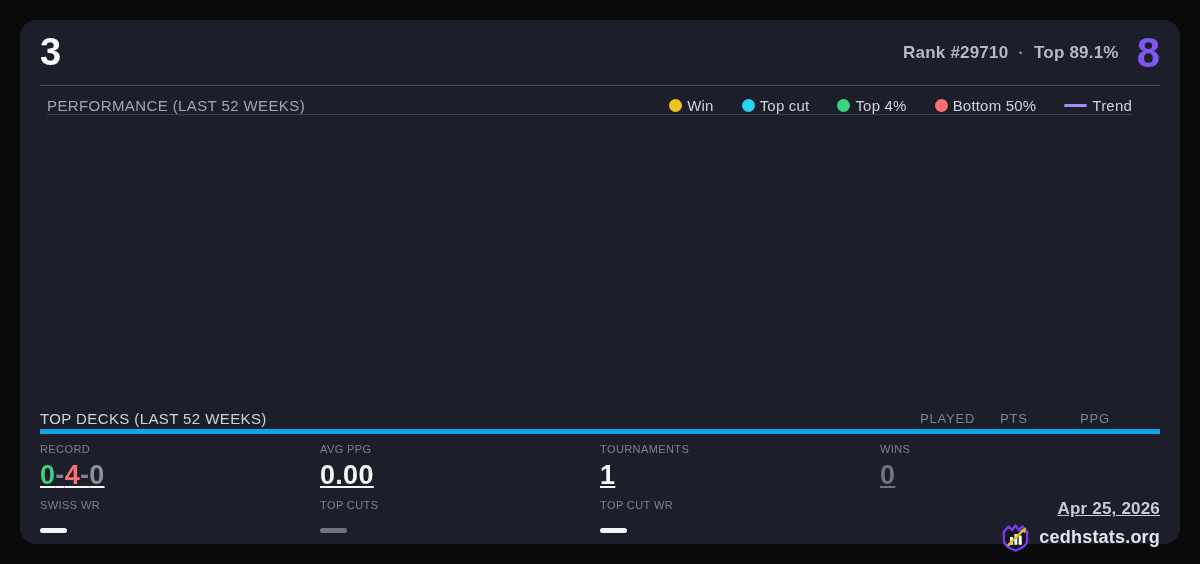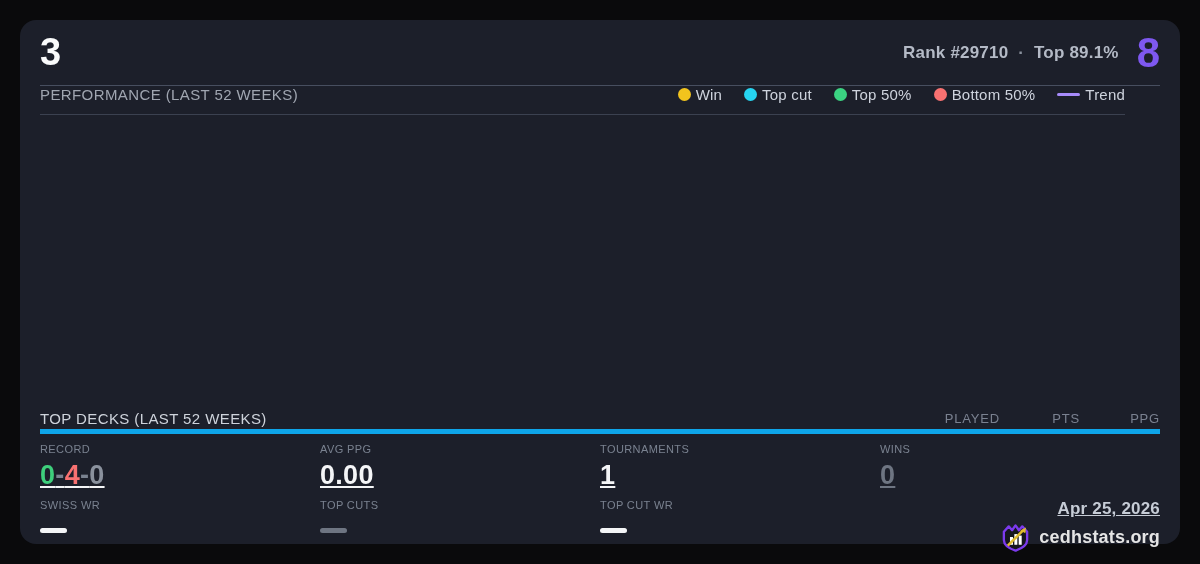--- a/index.html
+++ b/index.html
@@ -50,30 +50,31 @@
     font-weight: 700;
     margin-left: 18px;
     line-height: 1;
   }
 
   
   .perf-row {
     width: 1085px;
     height: 29px;
     display: flex;
-    align-items: flex-start;
+    align-items: flex-end;
     justify-content: space-between;
     border-bottom: 1px solid #3b4150;
+    margin-left: 7px;
   }
   .perf-title {
     font-size: 15px;
     color: #a0a6b1;
     letter-spacing: 0.4px;
   }
-  .legend { display: flex; align-items: center; gap: 22px; }
+  .legend { display: flex; align-items: center; gap: 28px; }
   .li { display: flex; align-items: center; gap: 5px; }
   .dot {
     width: 13px; height: 13px;
     border-radius: 50%;
     display: inline-block;
   }
   .tline {
     width: 23px; height: 3px;
     border-radius: 2px;
     display: inline-block;
@@ -96,21 +97,20 @@
     border-bottom: 5px solid #0ea5e9;
   }
   .decks-title {
     font-size: 15px;
     color: #ced3db;
     letter-spacing: 0.4px;
   }
   .deck-cols { display: flex; }
   .dcol {
     width: 80px;
-    text-align: right;
     font-size: 13px;
     color: #7a8190;
     letter-spacing: 0.8px;
   }
 
   
   .stats {
     display: grid;
     grid-template-columns: repeat(4, 280px);
     padding-top: 9px;
@@ -186,21 +186,21 @@
         <span class="li">
           <span class="dot" style="background: rgb(242, 196, 29);"></span>
           <span class="ltext">Win</span>
         </span>
         <span class="li">
           <span class="dot" style="background: rgb(38, 212, 240);"></span>
           <span class="ltext">Top cut</span>
         </span>
         <span class="li">
           <span class="dot" style="background: rgb(59, 211, 130);"></span>
-          <span class="ltext">Top 50%</span>
+          <span class="ltext">Top 4%</span>
         </span>
         <span class="li">
           <span class="dot" style="background: rgb(248, 113, 113);"></span>
           <span class="ltext">Bottom 50%</span>
         </span>
         <span class="li">
           <span class="tline" style="background: rgb(167, 139, 250);"></span>
           <span class="ltext">Trend</span>
         </span>
       </div>

